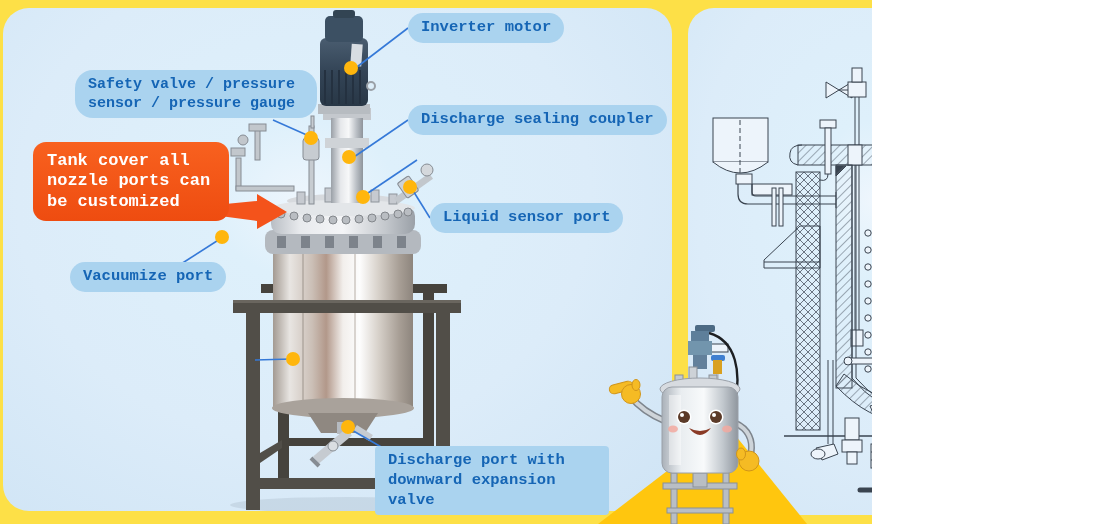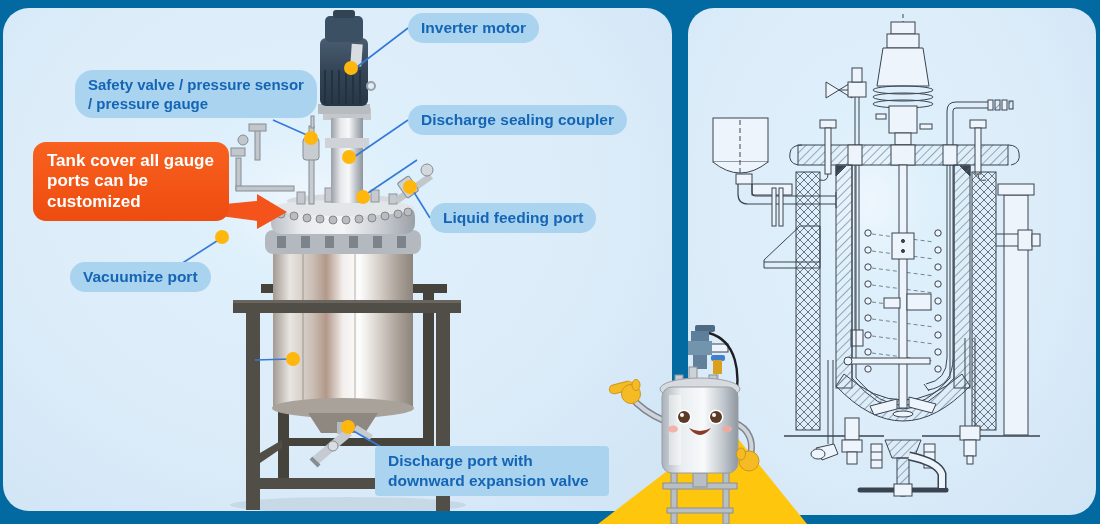--- a/index.html
+++ b/index.html
@@ -1,18 +1,18 @@
 <!DOCTYPE html>
 <html><head>
 <meta charset="utf-8">
 <style>
   html,body{margin:0;padding:0;background:#ffffff;}
   .stage{
-    position:relative;width:1100px;height:524px;overflow:hidden;
-    font-family:Liberation Sans, sans-serif;background:#0369a1;
+    position:relative;width:872px;height:524px;overflow:hidden;
+    font-family:Liberation Mono, monospace;background:#fde047;
   }
   .panel{
     position:absolute;border-radius:26px;
     background:radial-gradient(ellipse at 45% 38%, #eef6fd 0%, #def0fb 18%, #dcecf9 55%, #cfe4f5 100%);
   }
   .panel.left{left:3px;top:8px;width:669px;height:503px;}
   .panel.right{left:688px;top:8px;width:408px;height:507px;}
   .pill{
     position:absolute;
     background:#aad3ef;color:#1565b5;
@@ -194,25 +194,25 @@
         <circle cx="219" cy="229" r="7"></circle>
         <circle cx="290" cy="351" r="7"></circle>
         <circle cx="345" cy="419" r="7"></circle>
       </g>
       <polygon fill="#f4531b" points="202,198 254,193 254,186 284,204 254,221 254,213 202,206"></polygon>
     </svg>
 
     <div class="pill one" style="left:405px;top:5px;">Inverter motor</div>
     <div class="pill" style="left:72px;top:62px;width:216px;border-radius:18px;font-size:15px;">Safety valve / pressure sensor / pressure gauge</div>
     <div class="pill one" style="left:405px;top:97px;">Discharge sealing coupler</div>
-    <div class="pill one" style="left:427px;top:195px;">Liquid feeding port</div>
+    <div class="pill one" style="left:427px;top:195px;">Liquid sensor port</div>
     <div class="pill one" style="left:67px;top:254px;">Vacuumize port</div>
     <div class="pill" style="left:372px;top:438px;width:208px;border-radius:4px;">Discharge port with downward expansion valve</div>
 
-    <div class="hl-box">Tank cover all gauge ports can be customized</div>
+    <div class="hl-box">Tank cover all nozzle ports can be customized</div>
   </section>
 
   <section class="panel right">
     <svg class="art" width="408" height="507" viewBox="0 0 408 507">
       <defs>
         <pattern id="hatch" patternUnits="userSpaceOnUse" width="6" height="6" patternTransform="rotate(45)">
           <line x1="0" y1="0" x2="0" y2="6" stroke="#5d6875" stroke-width="1.1"></line>
         </pattern>
         <pattern id="xhatch" patternUnits="userSpaceOnUse" width="8" height="8">
           <path d="M0 0 L8 8 M8 0 L0 8" stroke="#5d6875" stroke-width="0.9" fill="none"></path>

